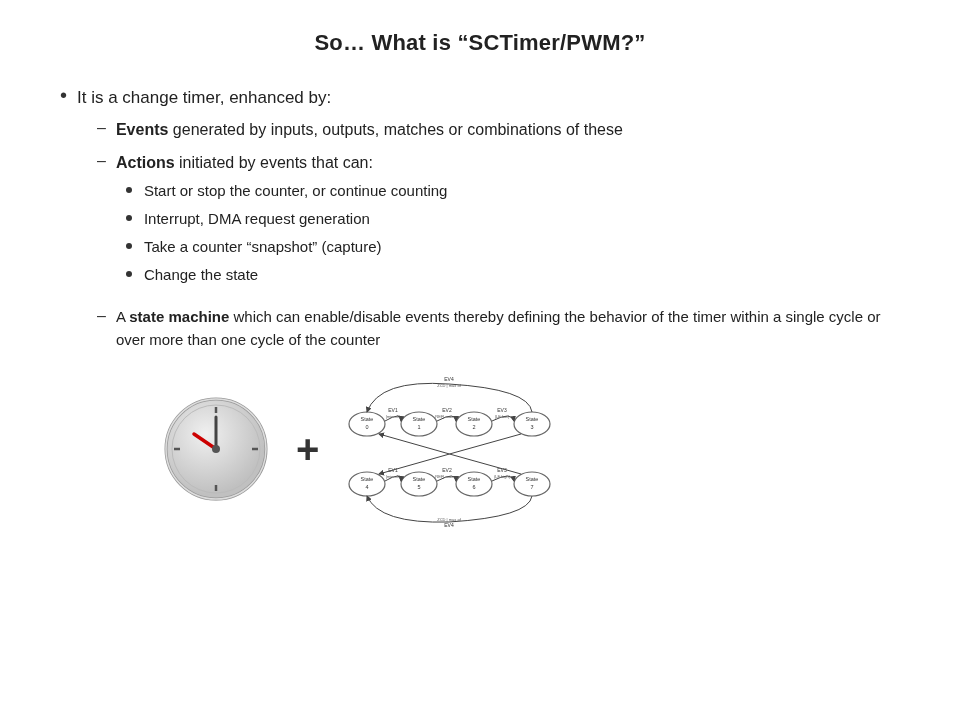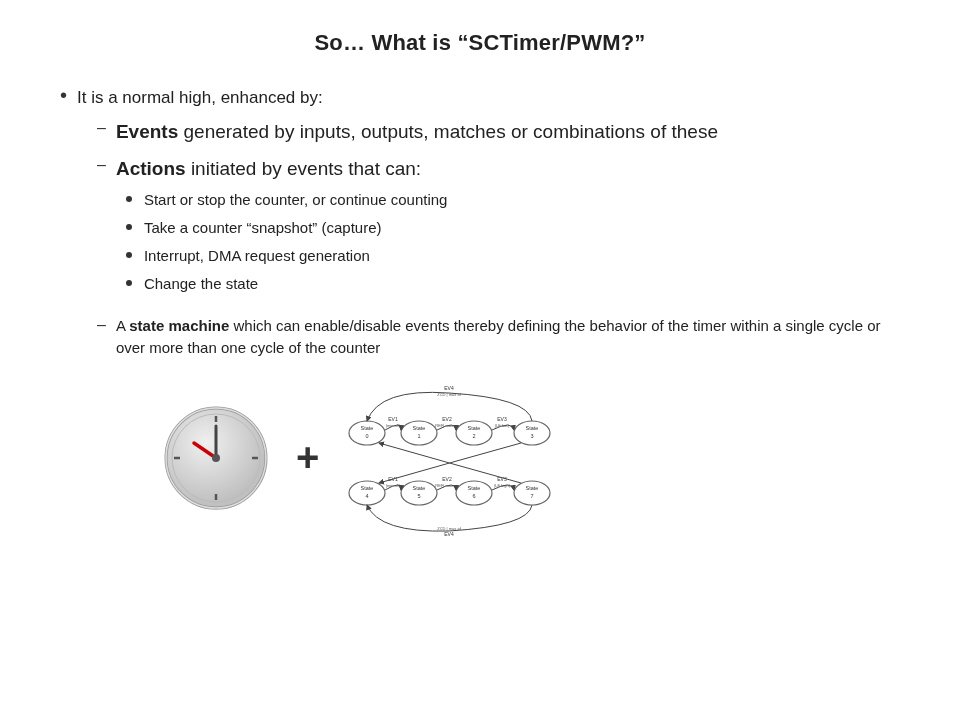--- a/index.html
+++ b/index.html
@@ -53,21 +53,21 @@
       margin-bottom: 10px;
     }
     .dash-marker {
       font-size: 16px;
       margin-right: 10px;
       margin-top: 1px;
       flex-shrink: 0;
       color: #333;
     }
     .dash-text {
-      font-size: 19px;
+      font-size: 16px;
       line-height: 1.45;
     }
     .dash-text strong {
       font-weight: bold;
     }
     .sub-sub-list {
       margin-top: 6px;
       margin-left: 10px;
     }
     .dot-item {
@@ -120,21 +120,21 @@
 <body>
 
 <div class="slide">
   <div class="title">So… What is  “SCTimer/PWM?”</div>
 
   <div class="content">
 
     <div class="bullet-l1">
       <span class="bullet-marker">•</span>
       <div>
-        <span class="bullet-text">It is a normal high, enhanced by:</span>
+        <span class="bullet-text">It is a change timer, enhanced by:</span>
 
         
         <div class="sub-list">
 
           <div class="dash-item">
             <span class="dash-marker">–</span>
             <span class="dash-text">
               <strong>Events</strong><span> generated by inputs, outputs, matches or combinations of these</span>
             </span>
           </div>
@@ -146,25 +146,25 @@
                 <strong>Actions</strong><span> initiated by events that can:</span>
               </span>
               
               <div class="sub-sub-list">
                 <div class="dot-item">
                   <div class="dot-marker"></div>
                   <span class="dot-text">Start or stop the counter, or continue counting</span>
                 </div>
                 <div class="dot-item">
                   <div class="dot-marker"></div>
+                  <span class="dot-text">Interrupt, DMA request generation</span>
+                </div>
+                <div class="dot-item">
+                  <div class="dot-marker"></div>
                   <span class="dot-text">Take a counter “snapshot” (capture)</span>
-                </div>
-                <div class="dot-item">
-                  <div class="dot-marker"></div>
-                  <span class="dot-text">Interrupt, DMA request generation</span>
                 </div>
                 <div class="dot-item">
                   <div class="dot-marker"></div>
                   <span class="dot-text">Change the state</span>
                 </div>
               </div>
             </div>
           </div>
 
           <div class="dash-item state-machine-item">

